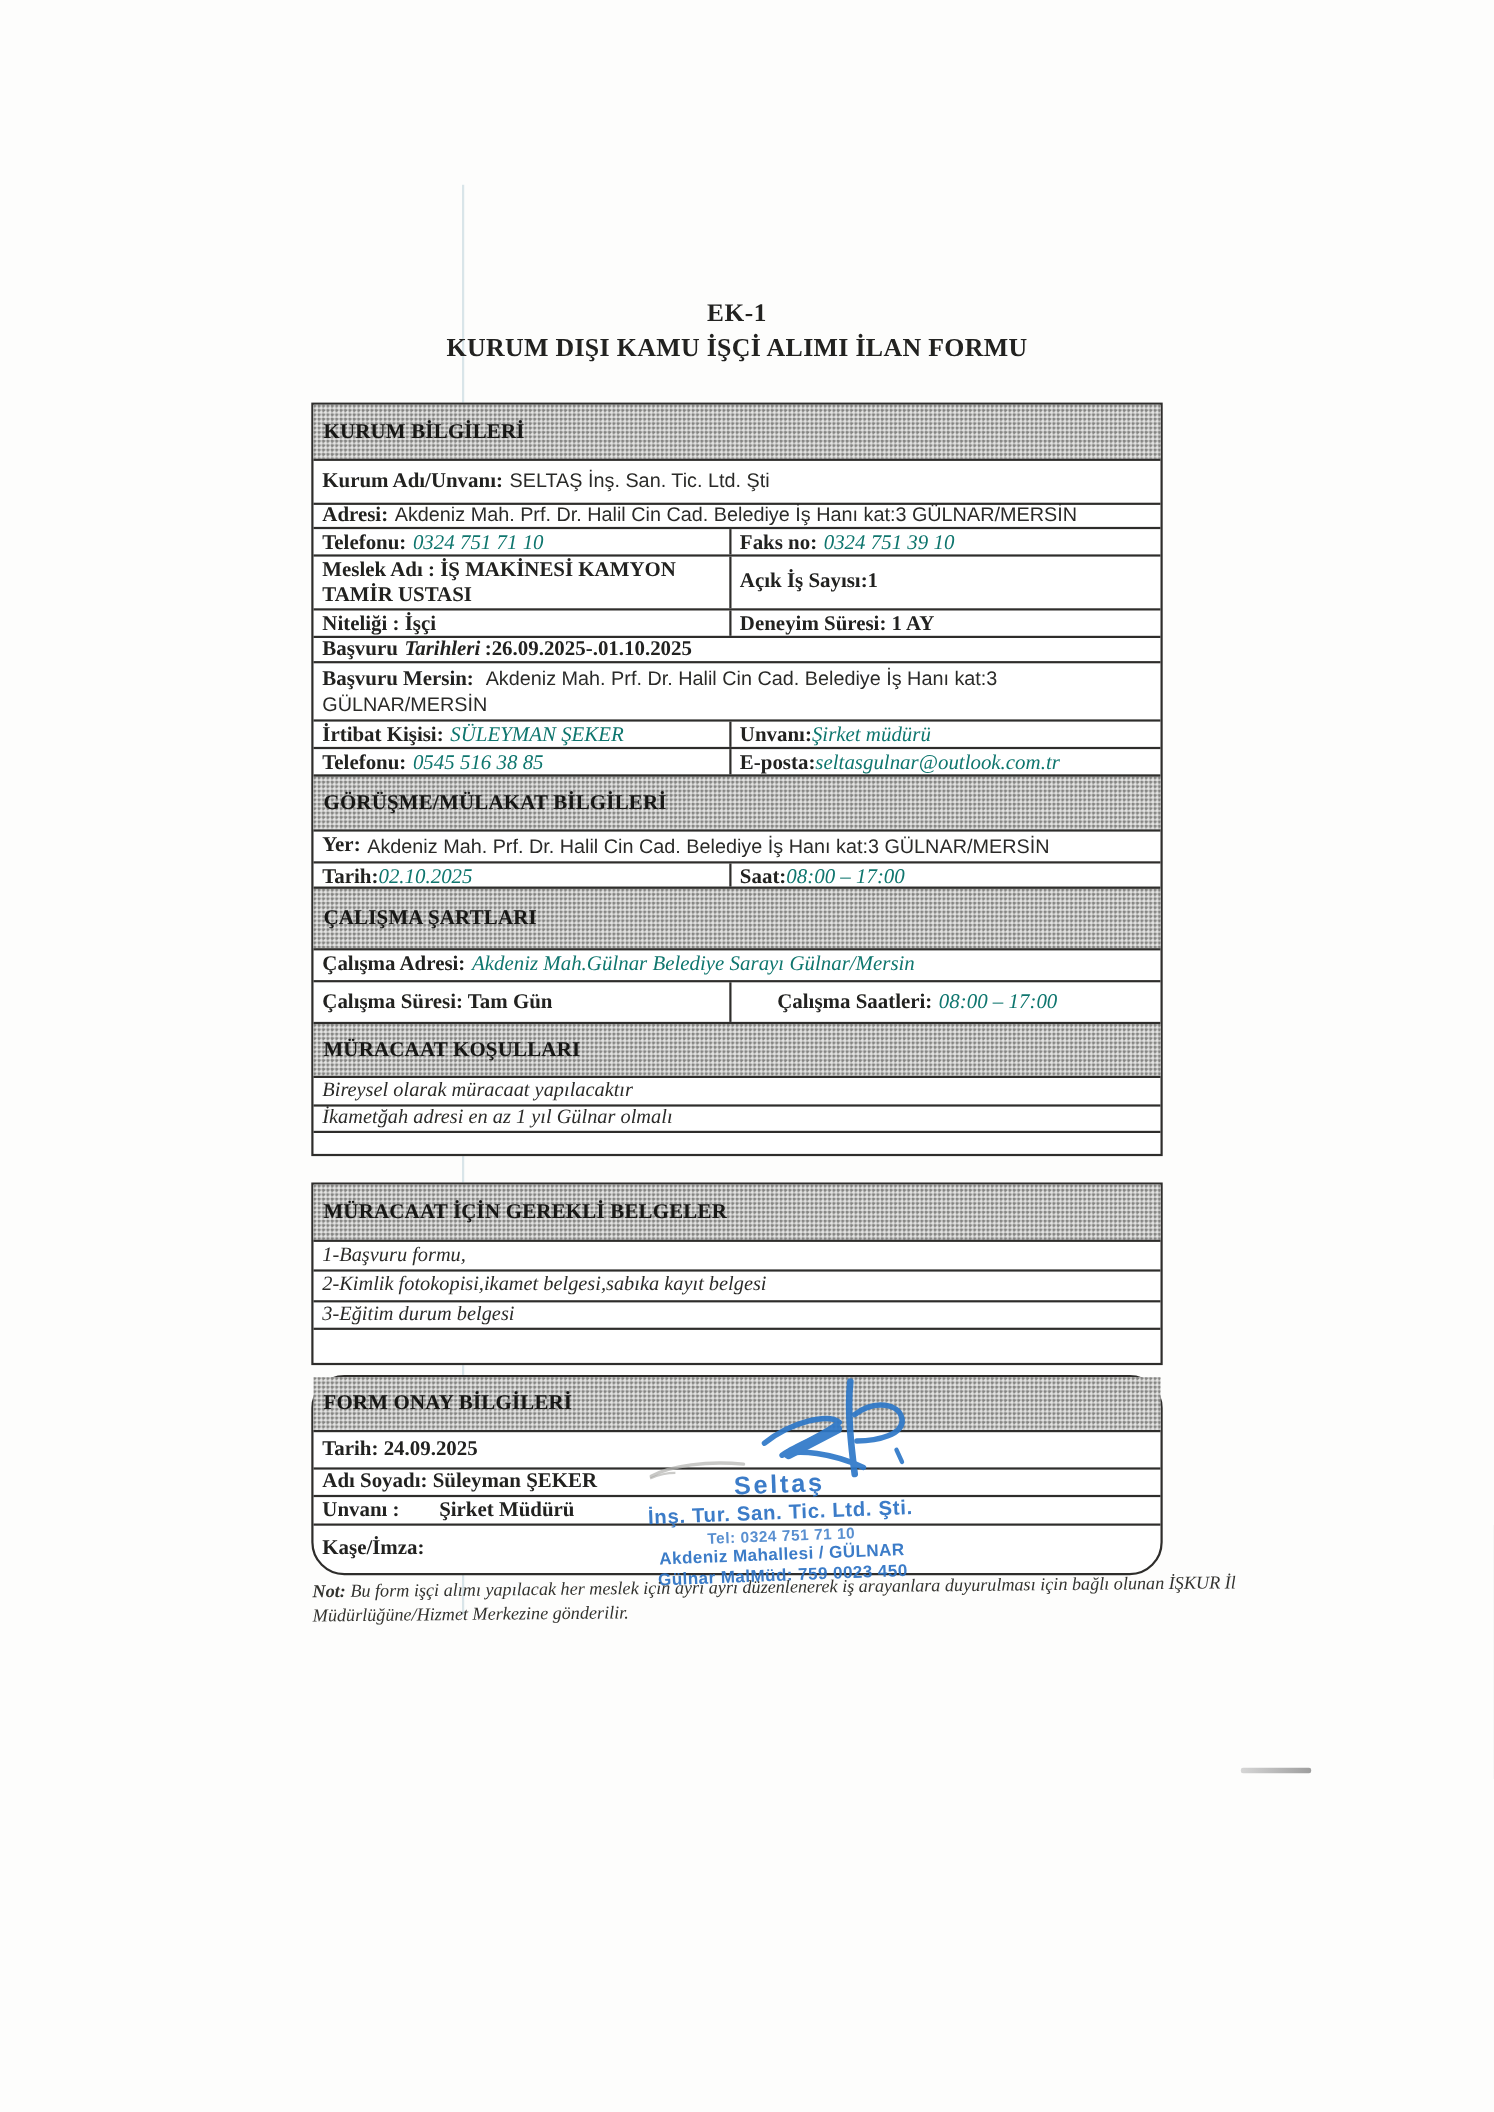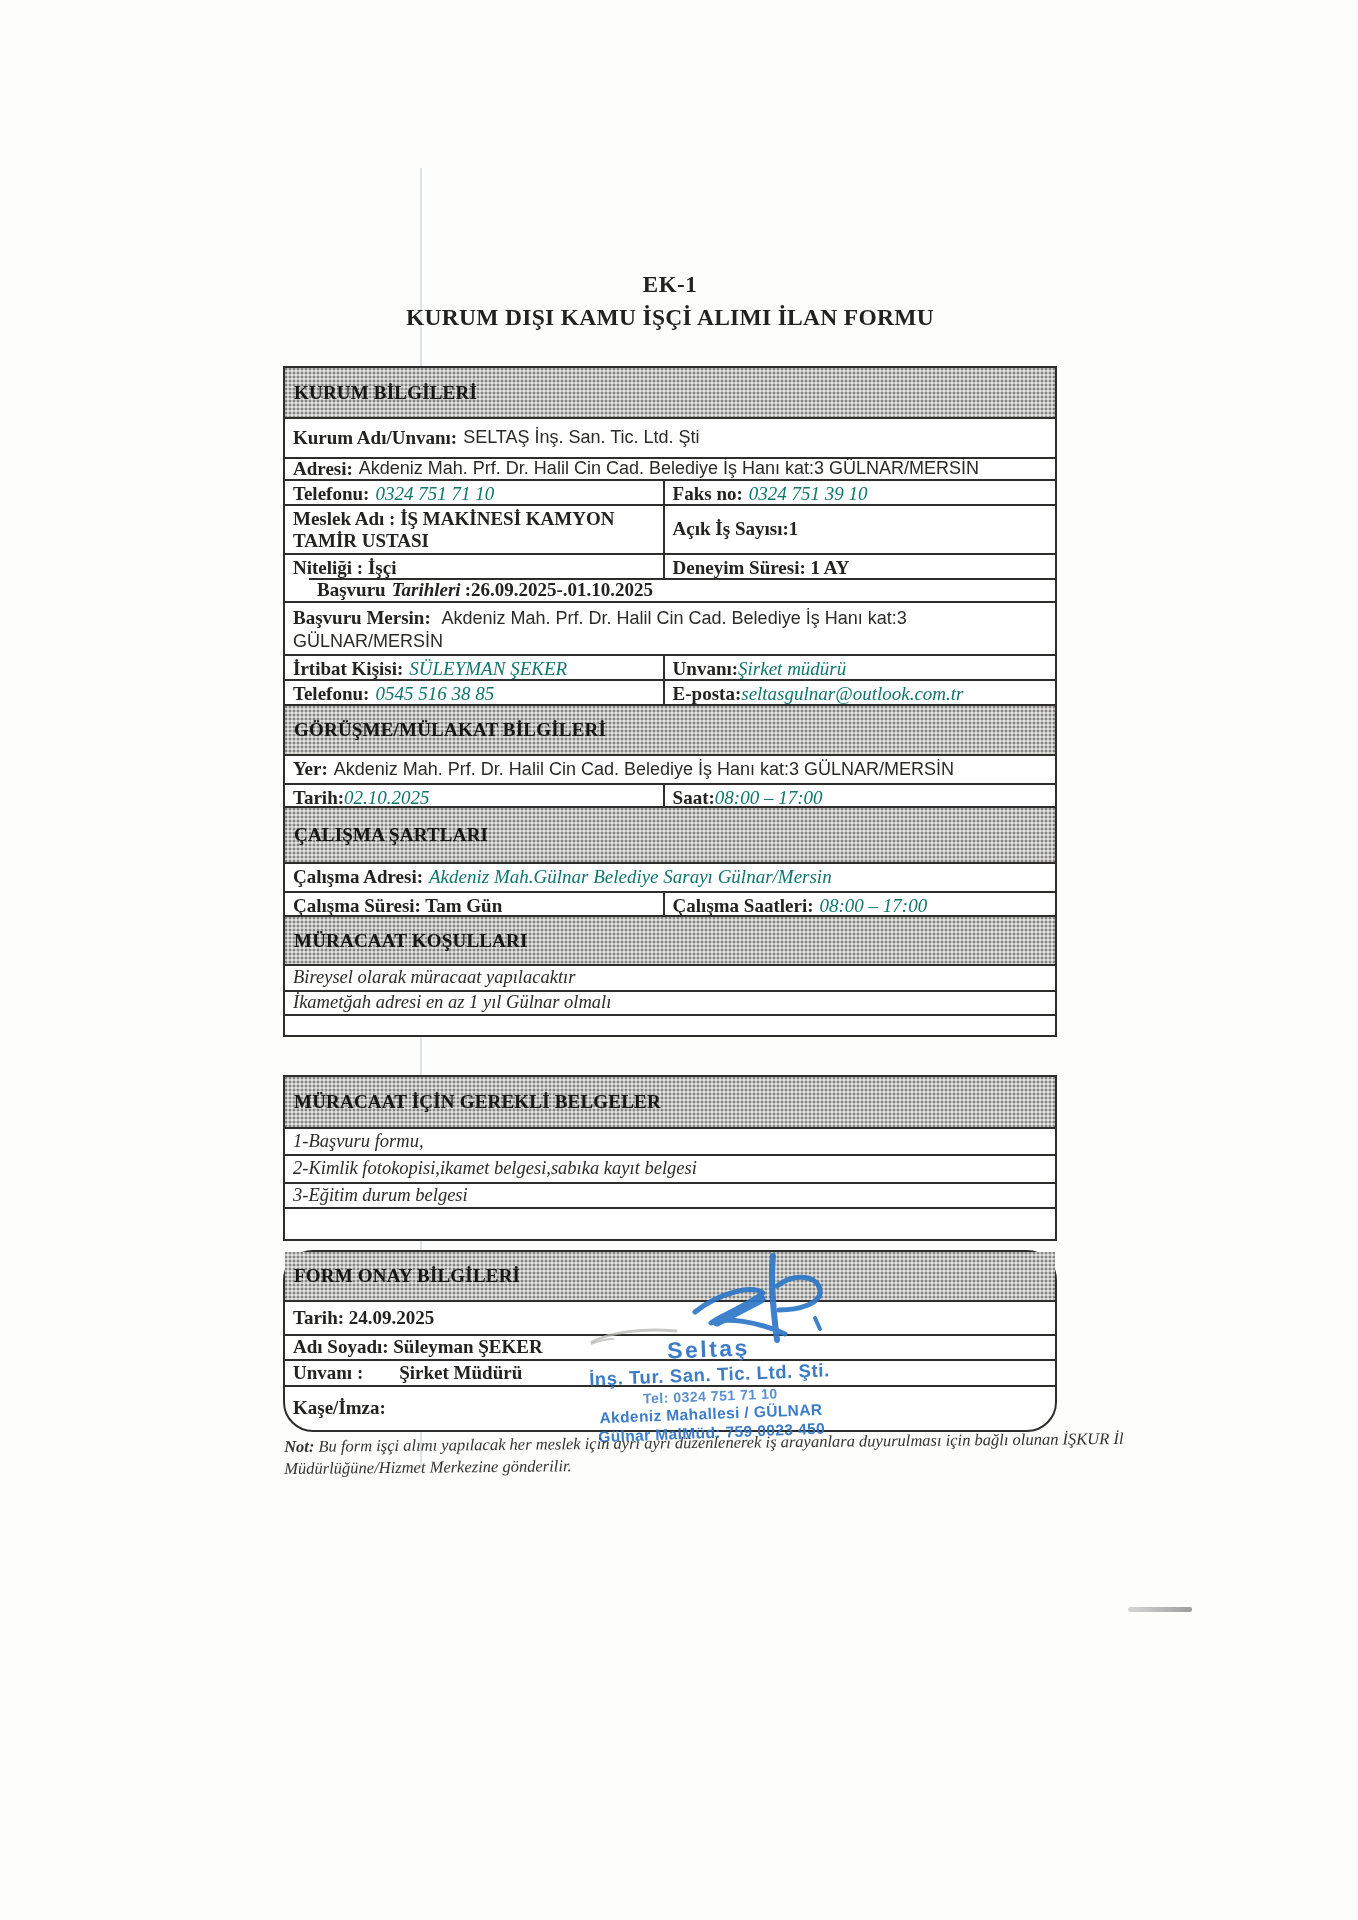--- a/index.html
+++ b/index.html
@@ -144,21 +144,21 @@
 
     <div class="row" style="height:25px;">
       <div class="cell c1">
         <span class="vb">Niteliği : İşçi</span>
       </div>
       <div class="cell c2">
         <span class="vb">Deneyim Süresi: 1 AY</span>
       </div>
     </div>
 
-    <div class="row" style="height:23px;margin-left:24px;">
+    <div class="row" style="height:23px;">
       <div class="cell full">
         <span class="lbl">Başvuru</span>
         <span class="vbi">Tarihleri</span>
         <span class="vb">:26.09.2025-.01.10.2025</span>
       </div>
     </div>
 
     <div class="row" style="height:53px;">
       <div class="cell full" style="align-items:flex-start;padding-top:4px;">
         <span style="display:inline;">
@@ -216,21 +216,21 @@
       <span>ÇALIŞMA ŞARTLARI</span>
     </div>
 
     <div class="row" style="height:29px;">
       <div class="cell full">
         <span class="lbl">Çalışma Adresi:</span>
         <span class="vi">Akdeniz Mah.Gülnar Belediye Sarayı Gülnar/Mersin</span>
       </div>
     </div>
 
-    <div class="row" style="height:24px;">
+    <div class="row" style="height:38px;gap:34px;">
       <div class="cell c1">
         <span class="vb">Çalışma Süresi: Tam Gün</span>
       </div>
       <div class="cell c2">
         <span class="lbl">Çalışma Saatleri:</span>
         <span class="vi">08:00 – 17:00</span>
       </div>
     </div>
 
     <div class="band" style="height:49px;">

